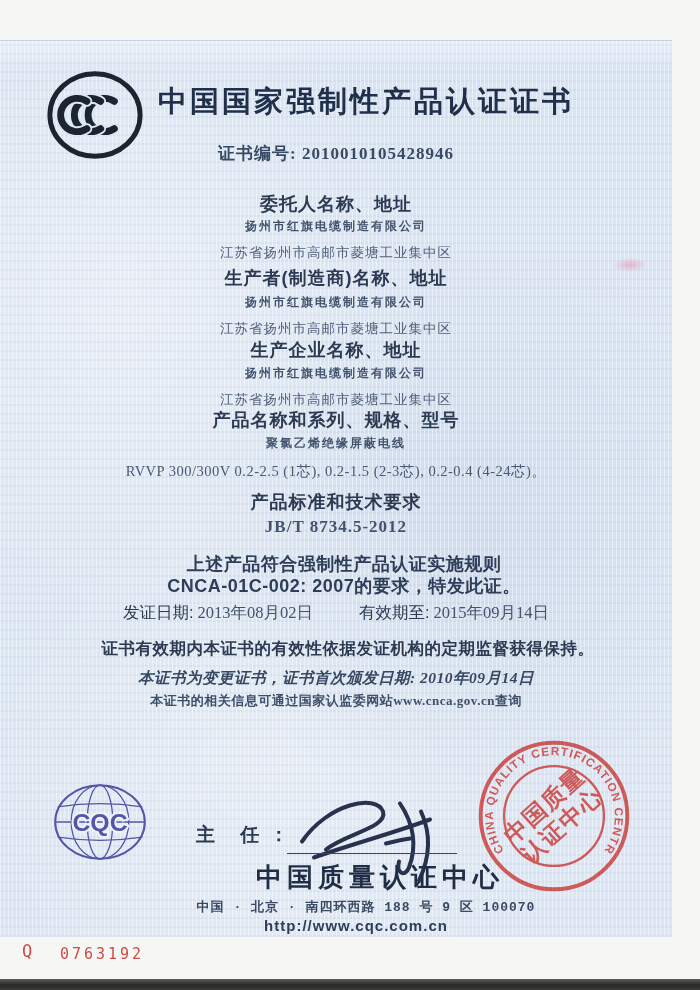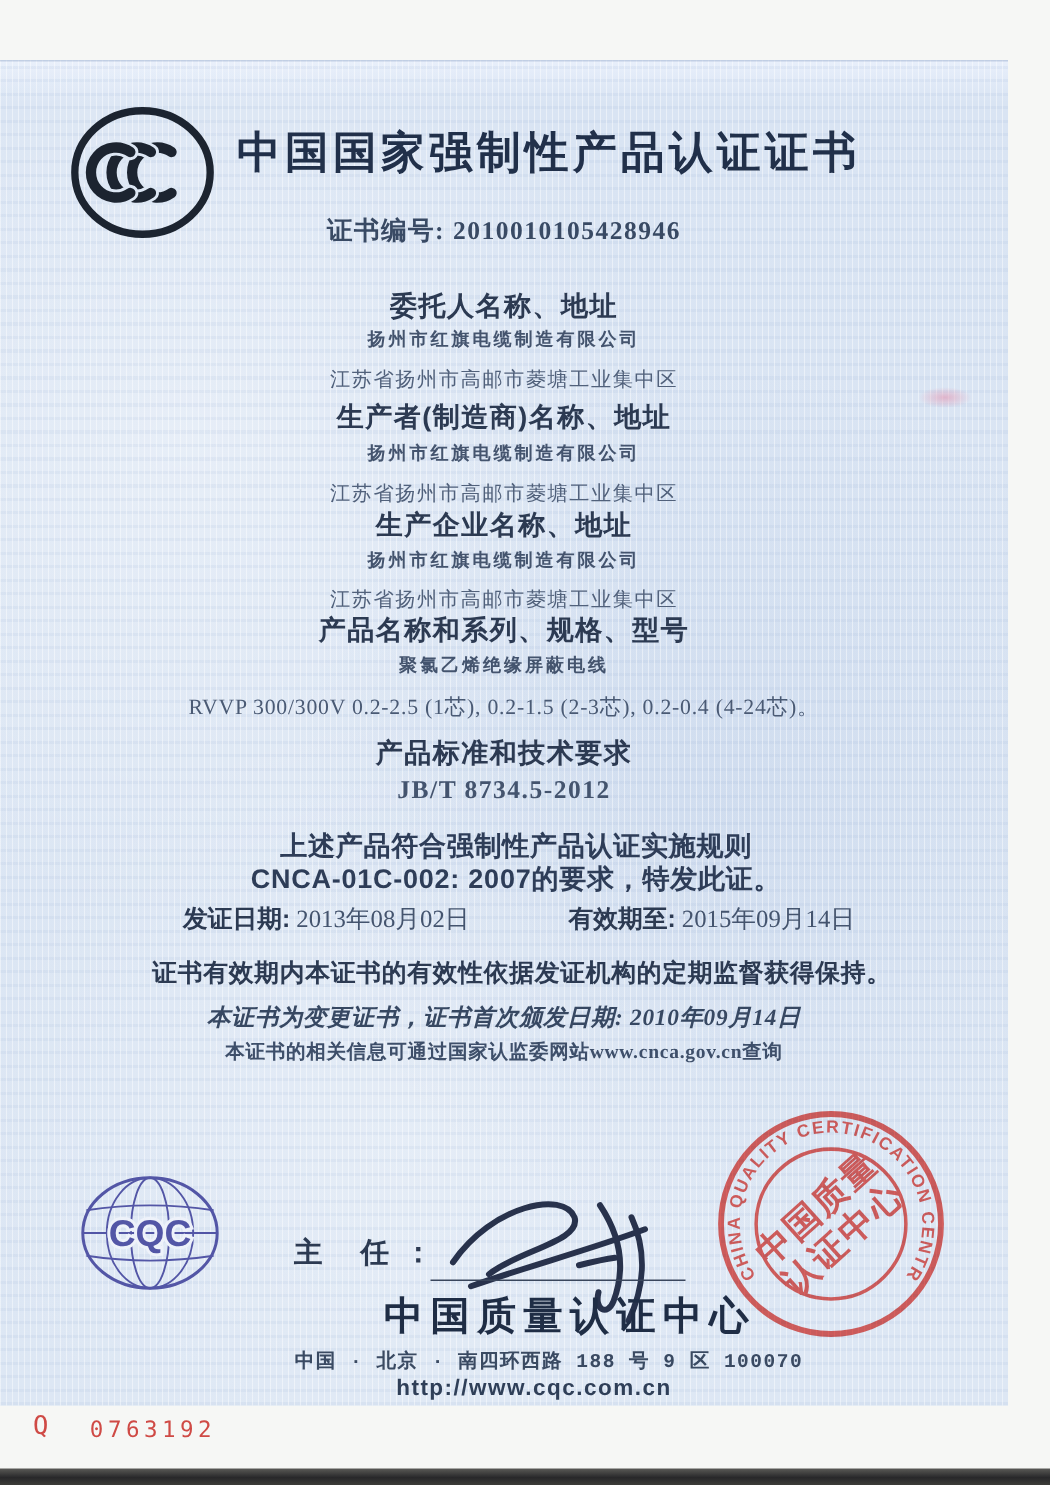--- a/index.html
+++ b/index.html
@@ -35,21 +35,21 @@
 
   .sec-heading { font-family:"Liberation Sans", sans-serif; font-size:18px; font-weight:bold; letter-spacing:1px; color:#2c3a52; }
   .sec-line1   { font-size:12px; font-weight:700; letter-spacing:2px; color:#44546e; }
   .sec-line2   { font-size:13.5px; letter-spacing:1px; color:#51617b; }
   .spec-line   { font-size:14.5px; letter-spacing:.5px; color:#4a5a74; }
   .std-line    { font-size:17px; letter-spacing:1px; color:#44546e;font-weight:bold; }
 
   .stmt { font-family:"Liberation Sans", sans-serif; font-size:18px; font-weight:bold; letter-spacing:.5px; color:#2e3d58;padding-left:16px; }
 
   .dates-row { top:562px; display:flex; justify-content:center; gap:46px; }
-  .date-label { font-family:"Liberation Sans", sans-serif; font-weight:bold; font-size:16.5px; color:#2c3a52;margin-left:20px; }
+  .date-label { font-family:"Liberation Sans", sans-serif; font-weight:normal; font-size:16.5px; color:#2c3a52; }
   .date-value { font-size:16.5px; color:#44546e; }
 
   .validity { top:598px; font-family:"Liberation Sans", sans-serif; font-size:16.5px; font-weight:bold; letter-spacing:.5px; color:#2c3a52;padding-left:24px; }
   .change-note { top:628px; font-size:15.5px; font-weight:600; letter-spacing:.5px; color:#374862;font-style:italic; }
   .info-note   { top:652px; font-size:13px;  font-weight:600; letter-spacing:.5px; color:#3e4f6a; }
 
   
   .cqc-logo { position:absolute; left:52px; top:742px; width:96px; height:80px; }
   .director-label {
     position:absolute; left:196px; top:782px;

